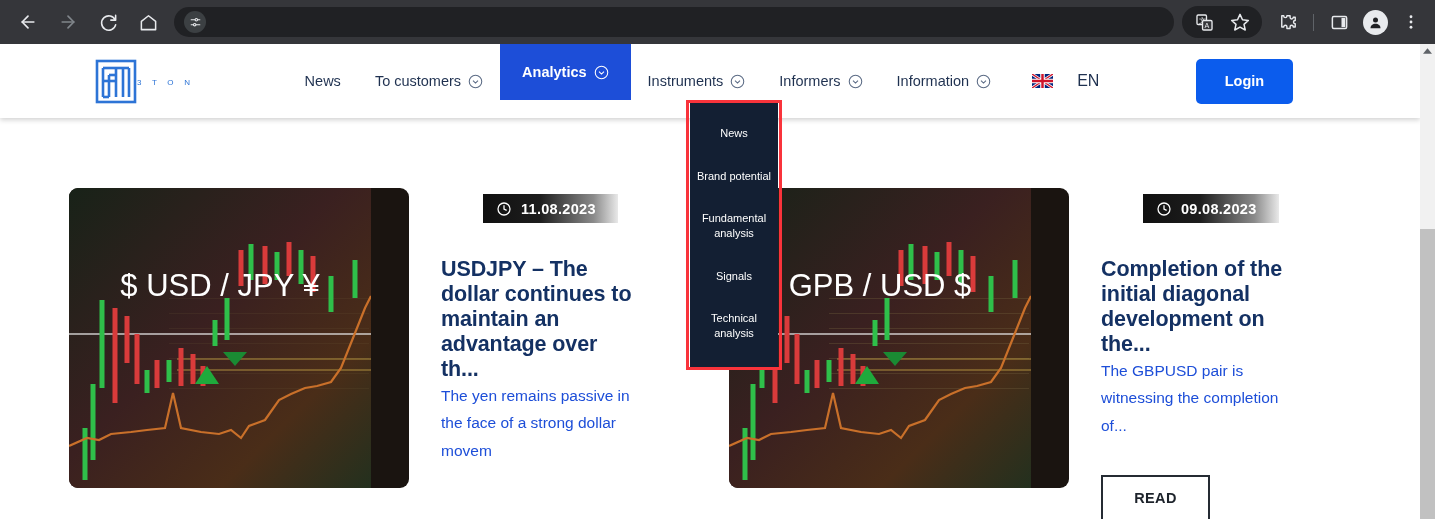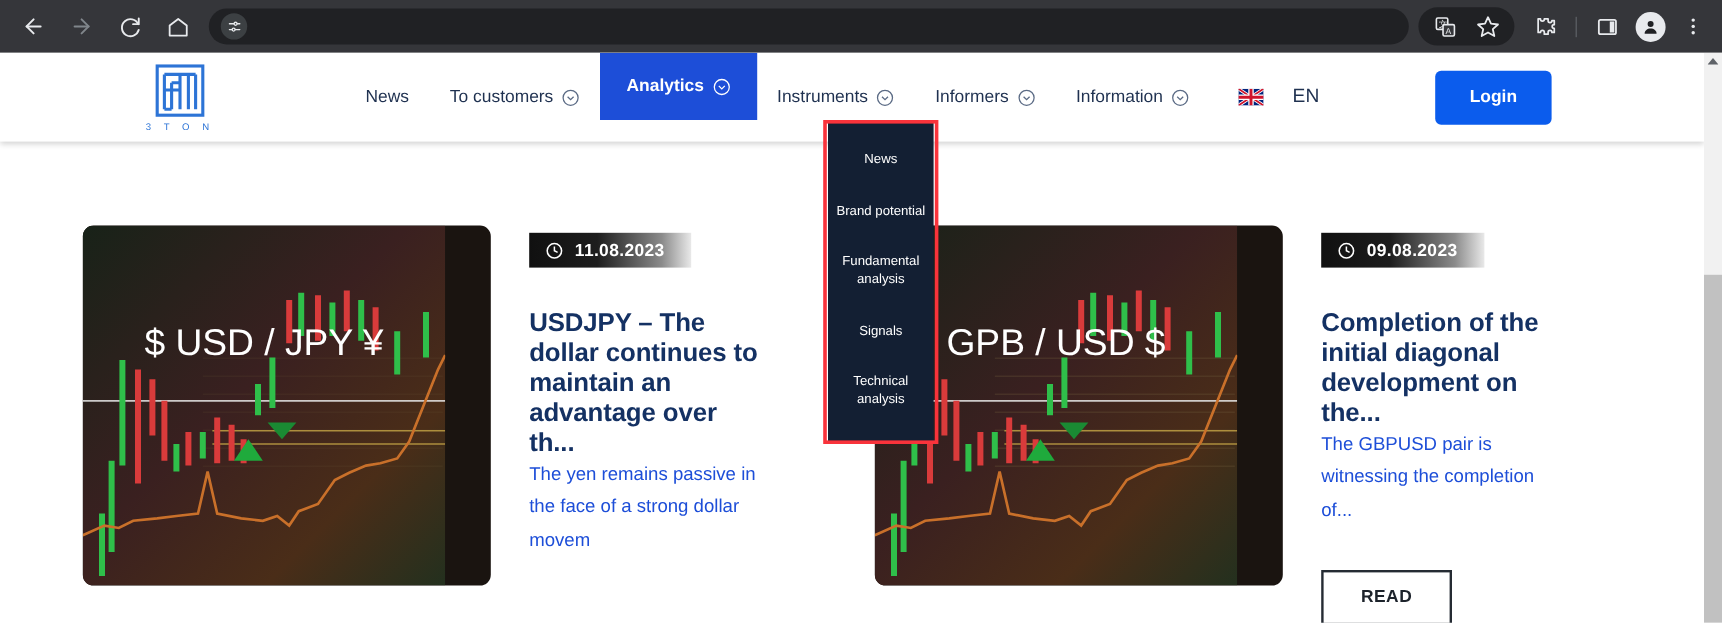--- a/index.html
+++ b/index.html
@@ -77,21 +77,21 @@
   .site-header {
     position: absolute; top: 0; left: 0;
     width: 1420px; height: 74px;
     background: #ffffff;
     box-shadow: 0 2px 5px rgba(0,0,0,0.18);
     display: flex; align-items: center;
     z-index: 30;
   }
   .logo-wrap {
     width: 110px; margin-left: 95px;
-    display: flex; flex-direction: column; align-items: center;
+    display: flex; flex-direction: row; align-items: center;
   }
   .logo-mark { display: block; }
   .logo-text {
     font-size: 8px; color: #2d74d6; letter-spacing: 4.2px;
     margin-top: 3px; font-weight: 400;
   }
 
   .main-nav {
     flex: 1;
     display: flex; align-items: center; justify-content: center;
@@ -181,20 +181,21 @@
   .card-body { padding: 6px 22px 0 70px; }
 
   .date-badge {
     display: inline-flex; align-items: center; gap: 9px;
     height: 29px;
     padding: 0 22px 0 13px;
     background: linear-gradient(90deg, #101010 0%, #1d1d1d 42%, #8b8b8b 82%, #e9e9e9 100%);
     color: #ffffff;
     font-size: 14.5px; font-weight: 700;
     letter-spacing: 0.3px;
+    margin-left: 42px;
   }
   .card-title {
     margin-top: 34px;
     font-size: 21.5px; font-weight: 700;
     color: #143163;
     line-height: 1.16;
     letter-spacing: -0.1px;
   }
   .card-excerpt {
     font-size: 15.5px;

